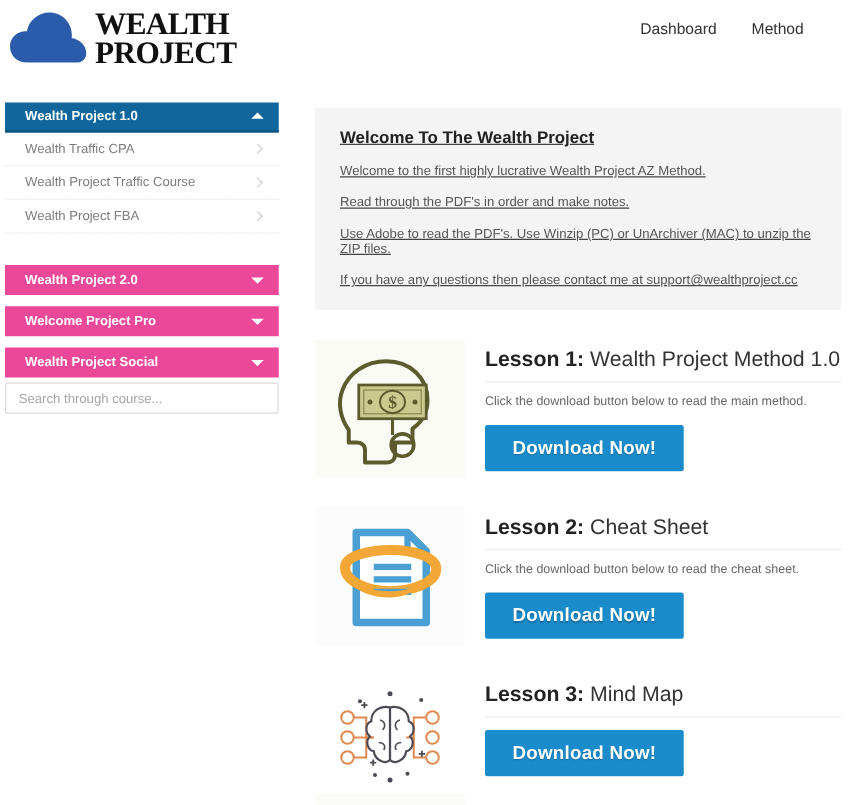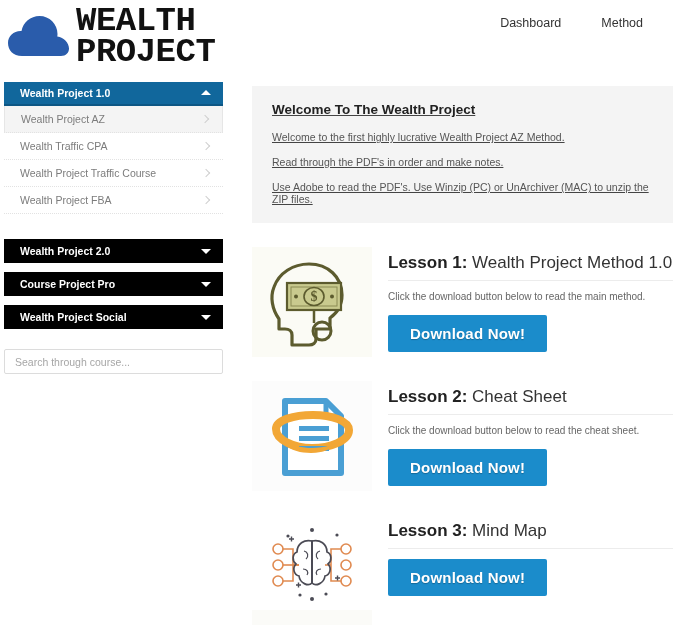--- a/index.html
+++ b/index.html
@@ -32,36 +32,36 @@
   }
   .brand-logo {
     width: 62px;
     height: 50px;
     flex: none;
   }
   .brand-text {
     margin-left: 6px;
     line-height: 0.92;
     font-weight: bold;
-    font-size: 34px;
+    font-size: 25px;
     letter-spacing: -0.5px;
     color: #111111;
-    font-family: Liberation Mono, monospace;
+    font-family: Liberation Serif, serif;
   }
   .brand-text .line1,
   .brand-text .line2 {
     display: block;
   }
 
   .top-nav {
     position: absolute;
     right: 42px;
     top: 16px;
     display: flex;
-    gap: 40px;
+    gap: 28px;
   }
   .top-nav a {
     color: #333333;
     text-decoration: none;
     font-size: 12.5px;
   }
 
   
   .layout {
     display: flex;
@@ -73,21 +73,21 @@
     width: 228px;
     flex: none;
     padding: 14px 0 0 4px;
     box-sizing: border-box;
   }
   .course-block {
     margin-bottom: 16px;
   }
   .course-header {
     position: relative;
-    background: #000000;
+    background: #ec4899;
     color: #ffffff;
     font-size: 10.5px;
     font-weight: bold;
     padding: 8px 26px 8px 16px;
     box-sizing: border-box;
     width: 219px;
     height: 24px;
     line-height: 8px;
     display: flex;
     align-items: center;
@@ -145,21 +145,21 @@
     right: 14px;
     top: 50%;
     width: 5px;
     height: 5px;
     border-top: 1.5px solid #cfcfcf;
     border-right: 1.5px solid #cfcfcf;
     transform: translateY(-50%) rotate(45deg);
   }
 
   .search-wrap {
-    margin-top: 20px;
+    margin-top: 4px;
     width: 219px;
   }
   .search-input {
     width: 219px;
     height: 25px;
     box-sizing: border-box;
     border: 1px solid #dcdcdc;
     border-radius: 2px;
     padding: 0 10px;
     font-size: 10.5px;
@@ -278,24 +278,20 @@
 <div class="layout">
 
   <aside class="sidebar">
 
     <div class="course-block">
       <div class="course-header open">
         <span>Wealth Project 1.0</span>
         <span class="caret up"></span>
       </div>
       <div class="sub-list">
-        <div class="sub-item active">
-          <span>Wealth Project AZ</span>
-          <span class="chev"></span>
-        </div>
         <div class="sub-item">
           <span>Wealth Traffic CPA</span>
           <span class="chev"></span>
         </div>
         <div class="sub-item">
           <span>Wealth Project Traffic Course</span>
           <span class="chev"></span>
         </div>
         <div class="sub-item">
           <span>Wealth Project FBA</span>
@@ -307,21 +303,21 @@
     <div class="course-gap"></div>
 
     <div class="course-header">
       <span>Wealth Project 2.0</span>
       <span class="caret down"></span>
     </div>
 
     <div class="course-gap"></div>
 
     <div class="course-header">
-      <span>Course Project Pro</span>
+      <span>Welcome Project Pro</span>
       <span class="caret down"></span>
     </div>
 
     <div class="course-gap"></div>
 
     <div class="course-header">
       <span>Wealth Project Social</span>
       <span class="caret down"></span>
     </div>
 
@@ -330,20 +326,21 @@
     </div>
   </aside>
 
   <main class="main">
 
     <section class="welcome-panel">
       <h2 class="welcome-title">Welcome To The Wealth Project</h2>
       <p>Welcome to the first highly lucrative Wealth Project AZ Method.</p>
       <p>Read through the PDF's in order and make notes.</p>
       <p>Use Adobe to read the PDF's. Use Winzip (PC) or UnArchiver (MAC) to unzip the ZIP files.</p>
+      <p>If you have any questions then please contact me at support@wealthproject.cc</p>
     </section>
 
     <section class="lesson">
       <div class="lesson-thumb">
         <svg width="120" height="110" viewBox="0 0 120 110">
           <rect width="120" height="110" fill="#fbfbf5"></rect>
           <path d="M27 72 C20 62 18 50 22 40 C27 26 41 17 57 17 C76 17 90 30 90 48 C90 58 85 66 78 71 L78 82 L64 82 L64 92 C64 96 61 98 57 98 L40 98 L40 88 C40 84 37 82 33 82 L27 82 Z" fill="none" stroke="#5c5b2e" stroke-width="3.2" stroke-linejoin="round" stroke-linecap="round"></path>
           <circle cx="70" cy="84" r="9" fill="none" stroke="#5c5b2e" stroke-width="3"></circle>
           <line x1="62" y1="55" x2="62" y2="76" stroke="#5c5b2e" stroke-width="2.5"></line>
           <rect x="35" y="36" width="54" height="27" fill="#c9ca8e" stroke="#5c5b2e" stroke-width="2.2"></rect>

